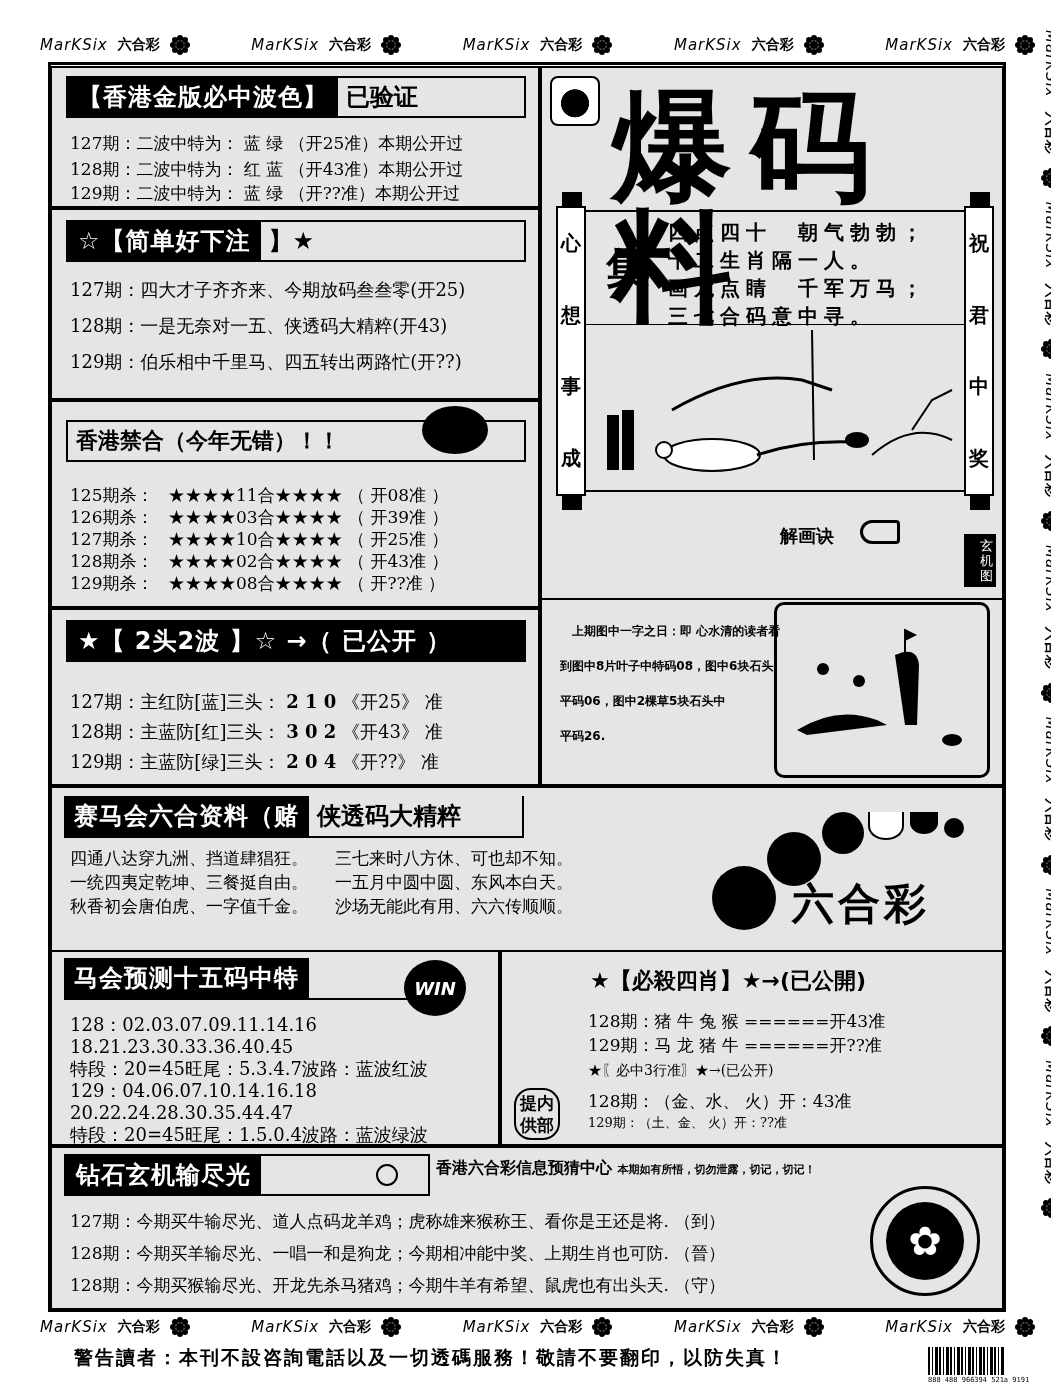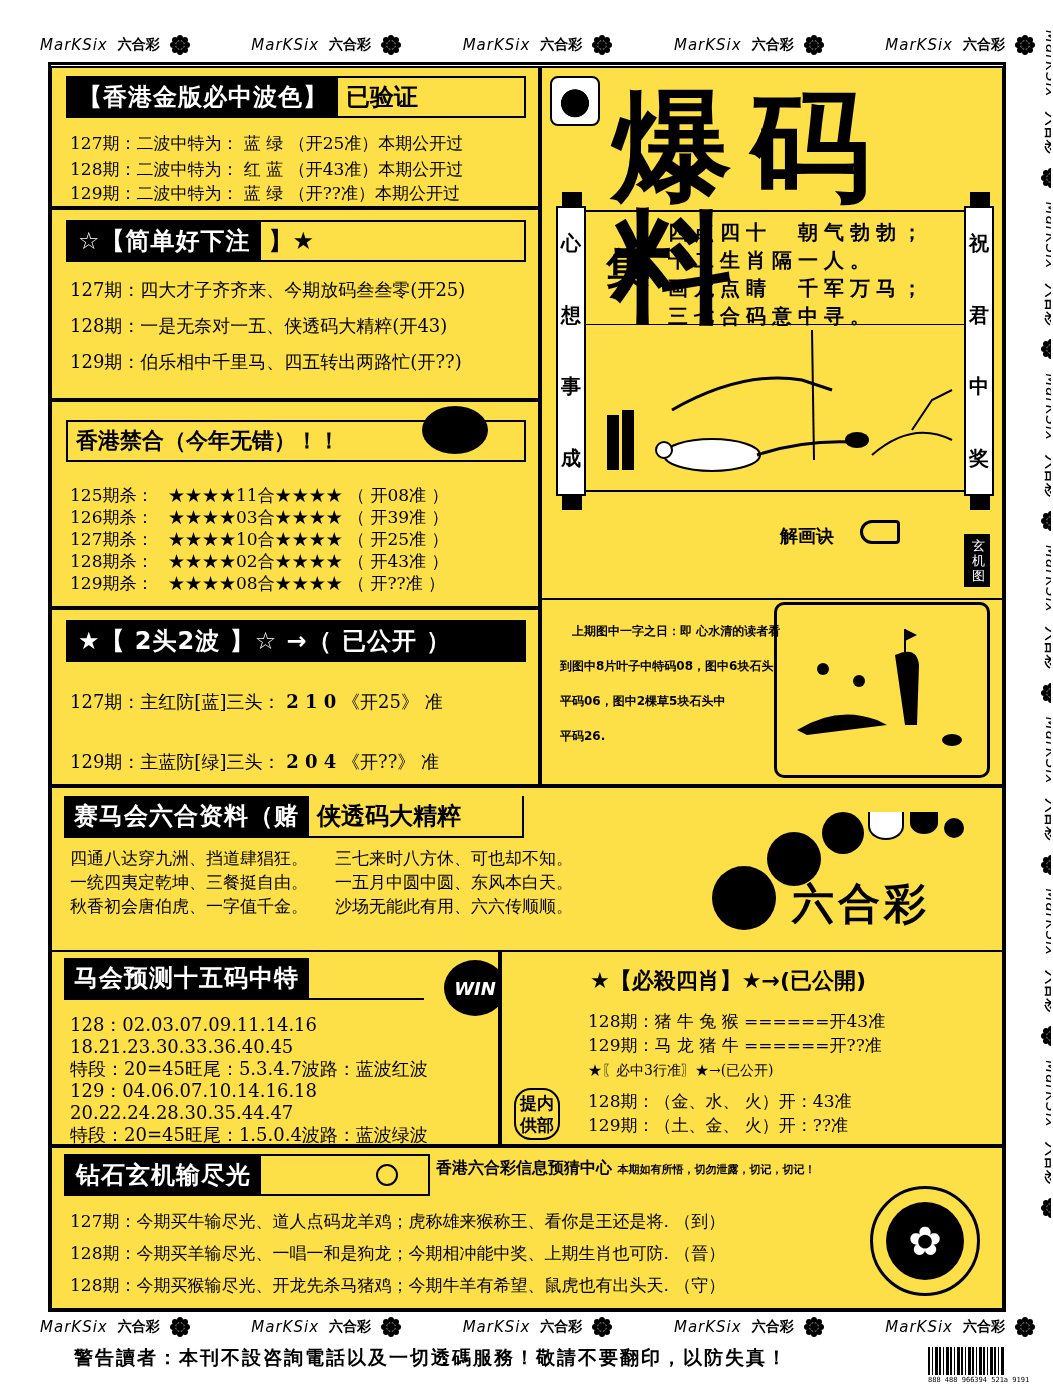--- a/index.html
+++ b/index.html
@@ -16,21 +16,21 @@
   .strip-left { left: 4px; }
   .strip-right { right: 2px; }
   .mk { font-family: "DejaVu Sans", sans-serif; font-size: 15px; letter-spacing: 1px; font-style: italic; display: inline-block; }
   .lhc { font-family: "DejaVu Sans", sans-serif; font-size: 14px; font-weight: bold; display: inline-block; }
   .flower { display: inline-block; width: 20px; height: 20px; position: relative; }
   .flower::before { content: ""; position: absolute; left: 6px; top: 6px; width: 8px; height: 8px; border-radius: 50%; background: #000; box-shadow: 0 -7px 0 -1px #000, 0 7px 0 -1px #000, -7px 0 0 -1px #000, 7px 0 0 -1px #000, -5px -5px 0 -1px #000, 5px -5px 0 -1px #000, -5px 5px 0 -1px #000, 5px 5px 0 -1px #000; }
   .strip-group { display: inline-flex; align-items: center; gap: 10px; }
 
   
   .frame { position: absolute; left: 48px; top: 62px; width: 958px; height: 1250px; border: 3px solid #000; }
-  .box { position: absolute; border: 2px solid #000; background: #fde047; }
+  .box { position: absolute; border: 2px solid #000; background: #e5e5e5; }
   .hdr { position: absolute; height: 42px; border: 2px solid #000; display: flex; align-items: center; font-family: "DejaVu Sans", sans-serif; font-weight: bold; font-size: 24px; }
   .hdr .dark { background: #000; color: #fff; height: 100%; display: flex; align-items: center; padding: 0 10px; letter-spacing: 1px; }
   .hdr .light { padding: 0 8px; color: #000; }
   .row { position: absolute; font-size: 17px; white-space: nowrap; font-family: "DejaVu Serif", "Liberation Serif", serif; }
 
   .title-big { position: absolute; font-family: "DejaVu Serif", serif; font-weight: 900; font-size: 120px; letter-spacing: 18px; line-height: 1; }
   .scroll-rod { position: absolute; width: 30px; border: 2px solid #000; background: #fff; display: flex; flex-direction: column; align-items: center; justify-content: space-around; font-family: "DejaVu Sans", sans-serif; font-weight: bold; font-size: 20px; }
   .scroll-cap { position: absolute; width: 20px; height: 14px; background: #000; }
   .poem { position: absolute; font-family: "DejaVu Sans", sans-serif; font-weight: bold; font-size: 20px; letter-spacing: 6px; line-height: 28px; }
   .ji { position: absolute; font-size: 44px; font-weight: bold; }
@@ -139,20 +139,21 @@
   <div class="row" style="left:18px;top:126px;"><span style="display:inline-block;width:98px;">127期杀：</span><span>★★★★</span><span>10合</span><span>★★★★</span> <span>（ 开25准 ）</span></div>
   <div class="row" style="left:18px;top:148px;"><span style="display:inline-block;width:98px;">128期杀：</span><span>★★★★</span><span>02合</span><span>★★★★</span> <span>（ 开43准 ）</span></div>
   <div class="row" style="left:18px;top:170px;"><span style="display:inline-block;width:98px;">129期杀：</span><span>★★★★</span><span>08合</span><span>★★★★</span> <span>（ 开??准 ）</span></div>
 </div>
 
 <div class="box" style="left:50px;top:608px;width:490px;height:178px;">
   <div class="hdr" style="left:14px;top:10px;width:460px;">
     <span class="dark" style="flex:1;">★【 2头2波 】☆ →（ 已公开 ）</span>
   </div>
   <div class="row" style="left:18px;top:80px;font-size:18px;"><span>127期：</span><span>主红防[蓝]三头：</span> <b>2 1 0</b> <span>《开25》</span>  <span>准</span></div>
+  <div class="row" style="left:18px;top:110px;font-size:18px;"><span>128期：</span><span>主蓝防[红]三头：</span> <b>3 0 2</b> <span>《开43》</span>  <span>准</span></div>
   <div class="row" style="left:18px;top:140px;font-size:18px;"><span>129期：</span><span>主蓝防[绿]三头：</span> <b>2 0 4</b> <span>《开??》</span>  <span>准</span></div>
 </div>
 
 <div class="box" style="left:540px;top:66px;width:464px;height:534px;">
   <div style="position:absolute;left:8px;top:8px;width:50px;height:50px;border:2px solid #000;border-radius:8px;background:radial-gradient(circle at 50% 55%, #000 40%, #fff 42%);"></div>
   <div class="title-big" style="left:70px;top:18px;">爆码料</div>
 
   <div class="scroll-cap" style="left:20px;top:124px;"></div>
   <div class="scroll-rod" style="left:14px;top:138px;height:290px;">
     <span>心</span>
@@ -189,21 +190,21 @@
     <ellipse cx="120" cy="125" rx="48" ry="16" fill="#fff" stroke="#000" stroke-width="2"></ellipse>
     <circle cx="72" cy="120" r="8" fill="#fff" stroke="#000" stroke-width="2"></circle>
     <path d="M165 125 Q210 110 260 112" stroke="#000" stroke-width="3" fill="none"></path>
     <ellipse cx="265" cy="110" rx="12" ry="8" fill="#000"></ellipse>
     <path d="M280 125 Q320 90 360 110" stroke="#000" stroke-width="2" fill="none"></path>
     <path d="M320 100 L340 70 L360 60" stroke="#000" stroke-width="2" fill="none"></path>
   </svg>
 
   <div style="position:absolute;left:238px;top:456px;font-family:'DejaVu Sans',sans-serif;font-weight:bold;font-size:18px;">解画诀</div>
   <div style="position:absolute;left:318px;top:452px;width:40px;height:24px;border:3px solid #000;border-radius:12px 4px 4px 12px;"></div>
-  <div style="position:absolute;left:422px;top:466px;width:26px;background:#000;color:#fff;font-size:13px;text-align:right;line-height:15px;padding:4px 8px;">
+  <div style="position:absolute;left:422px;top:466px;width:26px;background:#000;color:#fff;font-size:13px;text-align:right;line-height:15px;padding:4px 16px;">
     <div>玄机图</div>
   </div>
 </div>
 
 <div class="box" style="left:540px;top:600px;width:464px;height:186px;border-top:none;">
   <div style="position:absolute;left:18px;top:14px;font-family:'DejaVu Sans',sans-serif;font-size:12px;font-weight:bold;line-height:35px;">
     <div style="padding-left:12px;">上期图中一字之日：即 心水清的读者看</div>
     <div>到图中8片叶子中特码08，图中6块石头</div>
     <div>平码06，图中2棵草5块石头中</div>
     <div>平码26.</div>
@@ -240,40 +241,40 @@
     <div class="circle" style="left:858px;top:24px;width:28px;height:22px;border-radius:0 0 50% 50%;"></div>
     <div class="circle" style="left:892px;top:30px;width:20px;height:20px;"></div>
   </div>
   <div style="position:absolute;left:740px;top:88px;font-size:42px;font-weight:bold;letter-spacing:4px;">六合彩</div>
 </div>
 
 <div class="box" style="left:50px;top:950px;width:450px;height:196px;">
   <div class="hdr" style="left:12px;top:6px;width:360px;border-top:none;border-left:none;border-right:none;">
     <span class="dark">马会预测十五码中特</span>
   </div>
-  <div style="position:absolute;left:392px;top:8px;width:62px;height:56px;border-radius:50%;background:#000;color:#fff;font-family:'DejaVu Sans',sans-serif;font-weight:bold;font-style:italic;font-size:18px;display:flex;align-items:center;justify-content:center;">
+  <div style="position:absolute;left:352px;top:8px;width:62px;height:56px;border-radius:50%;background:#000;color:#fff;font-family:'DejaVu Sans',sans-serif;font-weight:bold;font-style:italic;font-size:18px;display:flex;align-items:center;justify-content:center;">
     <span>WIN</span>
   </div>
   <div class="row" style="left:18px;top:62px;font-size:18px;line-height:22px;">
     <div>128：02.03.07.09.11.14.16</div>
     <div>18.21.23.30.33.36.40.45</div>
     <div>特段：20=45旺尾：5.3.4.7波路：蓝波红波</div>
     <div>129：04.06.07.10.14.16.18</div>
     <div>20.22.24.28.30.35.44.47</div>
     <div>特段：20=45旺尾：1.5.0.4波路：蓝波绿波</div>
   </div>
 </div>
 
 <div class="box" style="left:500px;top:950px;width:504px;height:196px;">
   <div style="position:absolute;left:88px;top:14px;font-family:'DejaVu Sans',sans-serif;font-weight:bold;font-size:22px;white-space:nowrap;">★【必殺四肖】★→(已公開)</div>
   <div class="row" style="left:86px;top:58px;font-size:17px;"><span>128期：</span><span>猪 牛 兔 猴</span> <span>======</span><span>开43准</span></div>
   <div class="row" style="left:86px;top:82px;font-size:17px;"><span>129期：</span><span>马 龙 猪 牛</span> <span>======</span><span>开??准</span></div>
   <div class="row" style="left:86px;top:110px;font-size:14px;">★〖必中3行准〗★→(已公开)</div>
   <div class="row" style="left:86px;top:138px;font-size:17px;"><span>128期：</span><span>（金、水、 火）</span><span>开：43准</span></div>
-  <div class="row" style="left:86px;top:162px;font-size:17px;"><span>129期：</span><span>（土、金、 火）</span><span>开：??准</span></div>
+  <div class="row" style="left:86px;top:162px;font-size:13px;"><span>129期：</span><span>（土、金、 火）</span><span>开：??准</span></div>
   <div class="stamp" style="left:12px;top:136px;">
     <div>提内</div>
       <div>供部</div>
   </div>
 </div>
 
 <div class="box" style="left:50px;top:1146px;width:954px;height:164px;">
   <div class="hdr" style="left:12px;top:6px;width:366px;">
     <span class="dark">钻石玄机输尽光</span>
     <span style="margin-left:auto;margin-right:30px;width:22px;height:22px;border:2px solid #000;border-radius:50%;display:inline-block;"></span>

